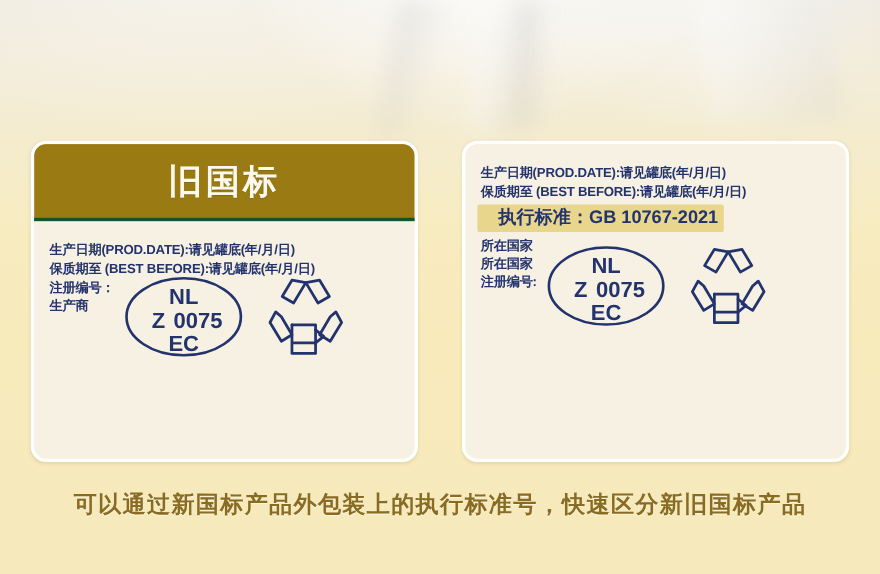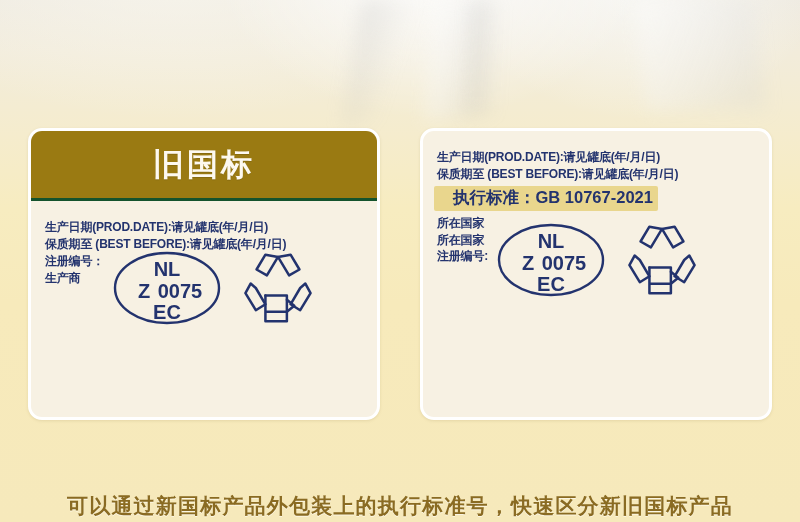--- a/index.html
+++ b/index.html
@@ -68,21 +68,20 @@
   .marks-glyphs{display:flex;align-items:center;gap:19px;margin-left:8px;margin-top:-4px;}
 
   .oval-wrap{position:relative;width:110px;height:78px;}
   .oval-wrap svg{display:block;}
   .recycle{width:74px;height:74px;}
 
   .caption{
     position:absolute;left:0;top:444px;width:800px;text-align:center;
     font-size:21px;font-weight:bold;color:#8a6b22;letter-spacing:1.2px;
     text-shadow:0 1px 0 rgba(255,255,255,.6);
-    margin-top:48px;
   }
 </style>
 </head>
 <body>
 
 <div id="stage">
 
   <div class="drape d1"></div>
   <div class="drape d2"></div>
   <div class="drape d3"></div>

